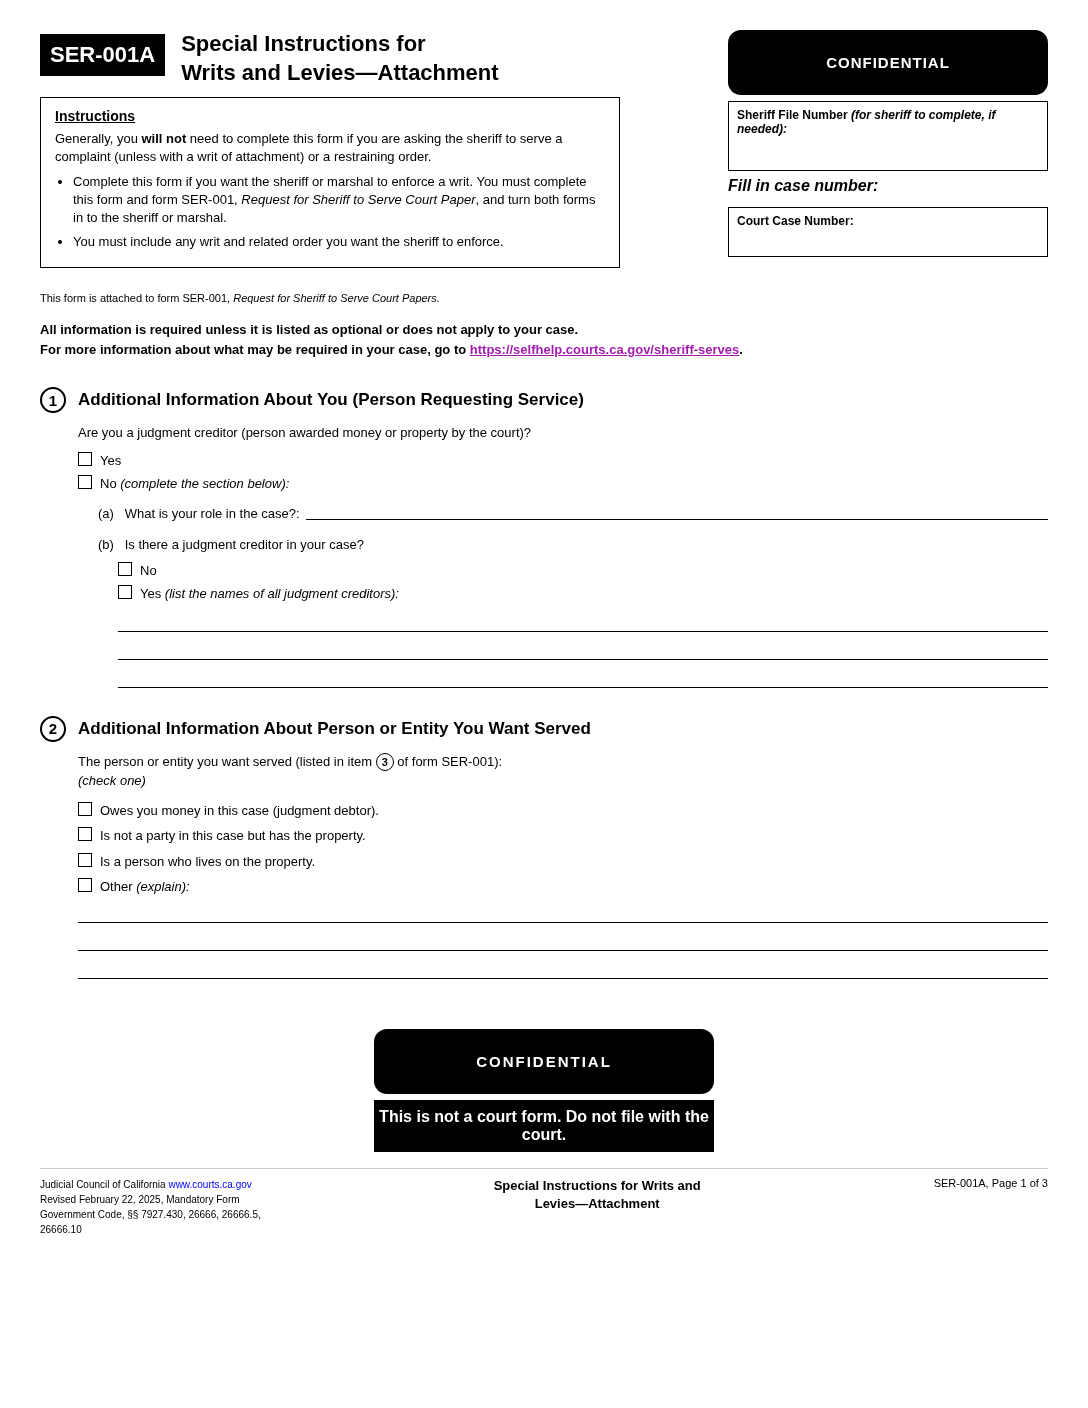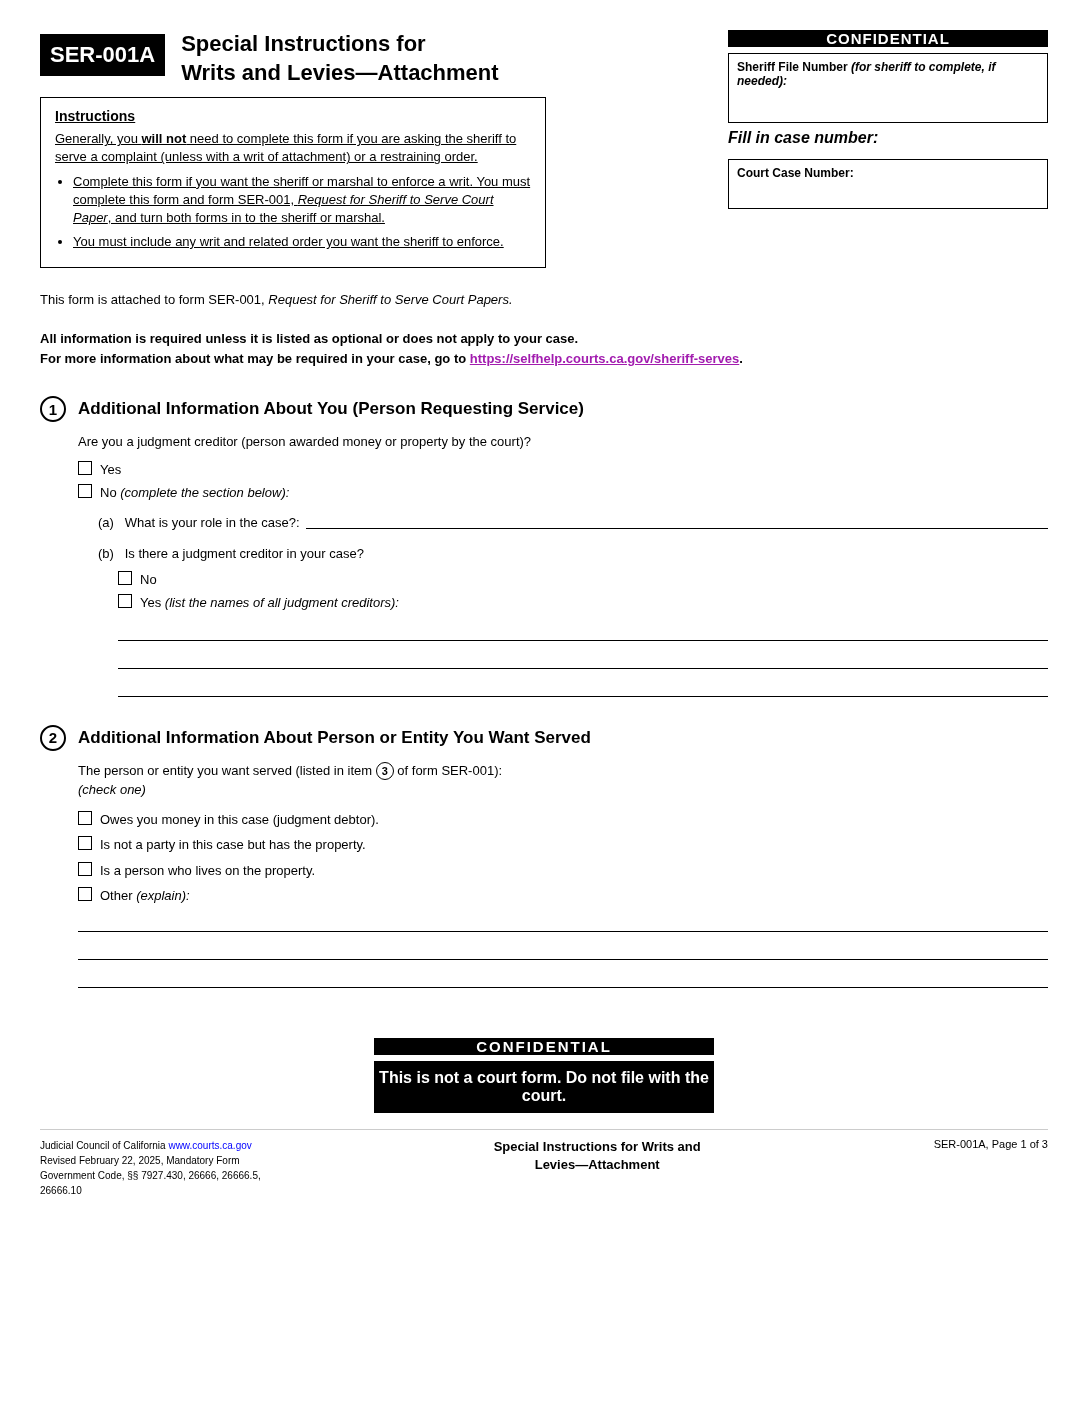--- a/index.html
+++ b/index.html
@@ -44,23 +44,24 @@
       font-size: 22px;
       font-weight: bold;
       line-height: 1.3;
     }
     .confidential-box {
       background: #000;
       color: #fff;
       text-align: center;
       font-weight: bold;
       font-size: 15px;
-      padding: 0 10px;
+      padding: 24px 10px;
       letter-spacing: 1px;
       margin-bottom: 6px;
+      border-radius: 13px;
     }
     .sheriff-file-box {
       border: 1px solid #000;
       padding: 6px 8px;
       min-height: 70px;
       margin-bottom: 6px;
       font-size: 12px;
     }
     .sheriff-file-box .label {
       font-weight: bold;
@@ -83,23 +84,22 @@
       font-size: 12px;
     }
     .court-case-box .label {
       font-weight: bold;
     }
 
     
     .instructions-box {
       border: 1px solid #000;
       padding: 10px 14px;
-      width: 506px;
+      width: 580px;
       margin-bottom: 10px;
-      text-decoration: underline;
     }
     .instructions-box h2 {
       font-size: 14px;
       font-weight: bold;
       text-decoration: underline;
       margin-bottom: 6px;
     }
     .instructions-box p {
       font-size: 13px;
       margin-bottom: 6px;
@@ -110,22 +110,22 @@
       margin-left: 18px;
     }
     .instructions-box li {
       margin-bottom: 6px;
       font-size: 13px;
       line-height: 1.4;
     }
 
     
     .attached-text {
-      margin: 14px 0 22px 0;
-      font-size: 13px;
+      margin: 14px 0 16px 0;
+      font-size: 11px;
     }
     .attached-text em {
       font-style: italic;
     }
     .info-required {
       font-size: 13px;
       font-weight: bold;
       margin-bottom: 4px;
       line-height: 1.5;
     }

